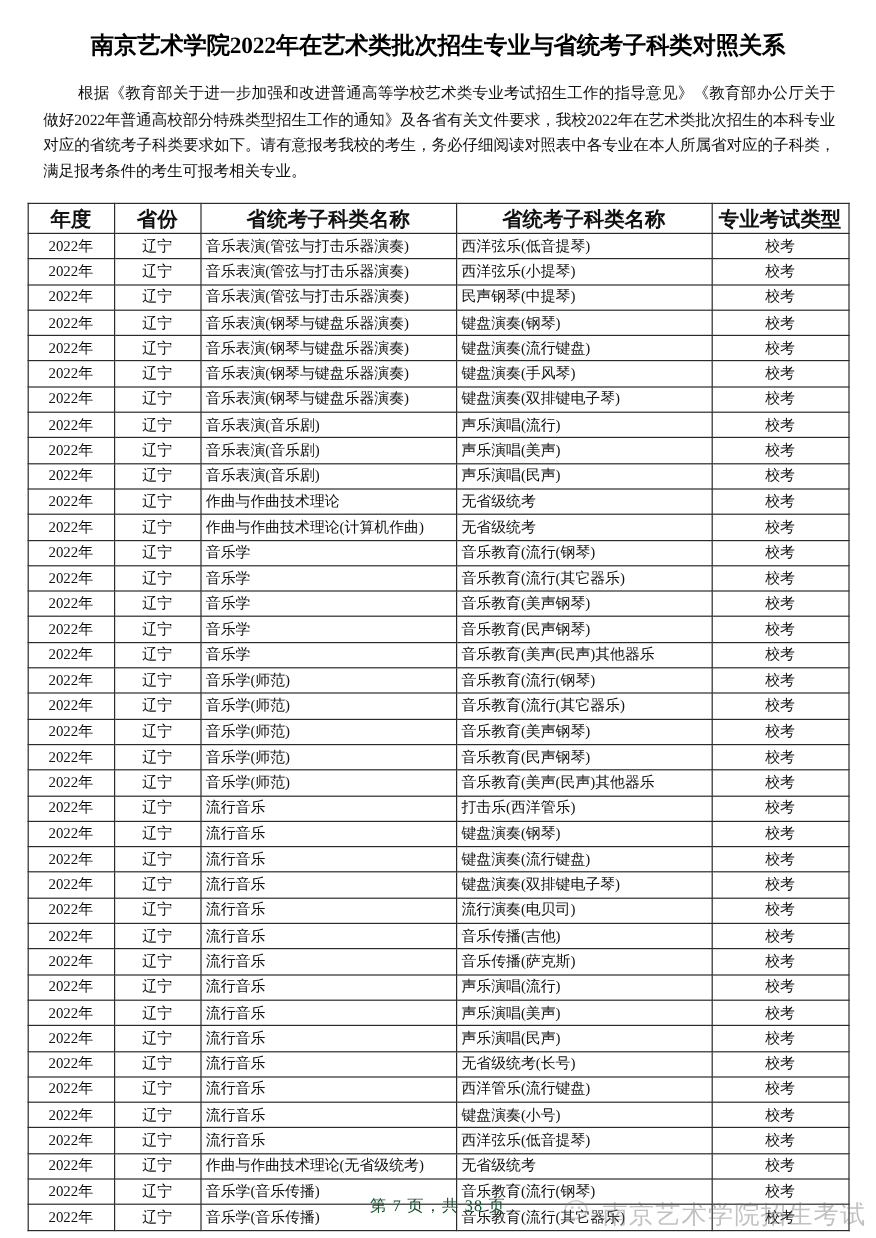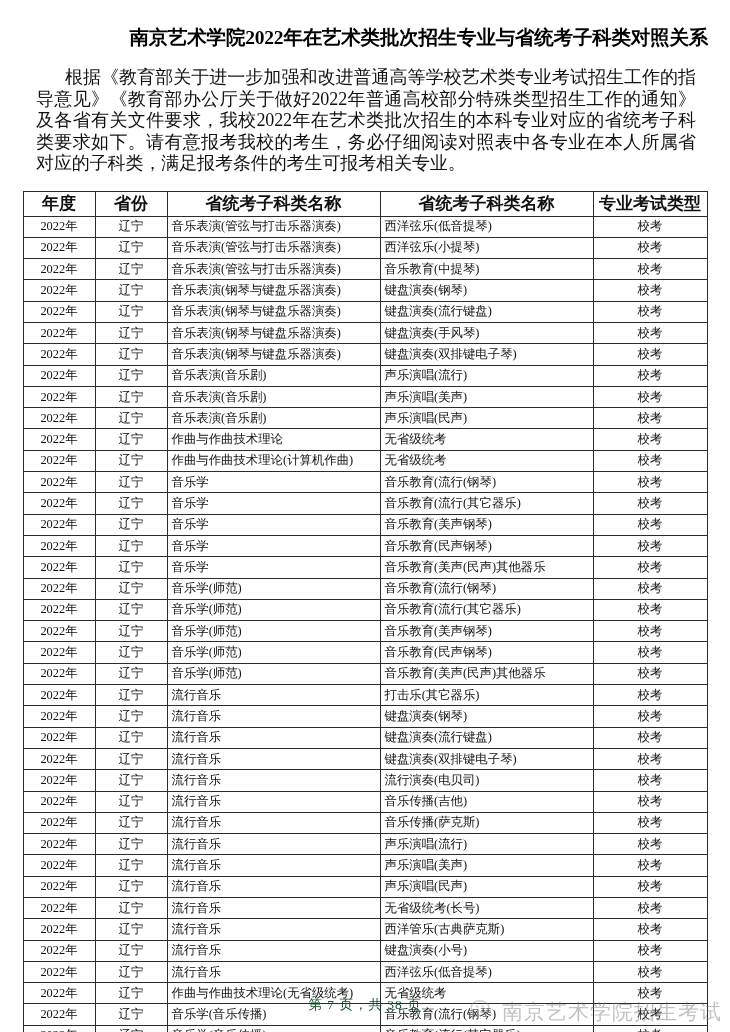--- a/index.html
+++ b/index.html
@@ -16,32 +16,32 @@
     overflow: hidden;
   }
   .page {
     width: 730px;
     height: 1032px;
     position: relative;
     box-sizing: border-box;
     padding: 0 22px;
   }
   .doc-title {
-    text-align: right;
+    text-align: center;
     font-size: 19.5px;
     font-weight: bold;
     letter-spacing: -0.2px;
     margin: 0;
     padding-top: 24px;
     padding-bottom: 2px;
     color: #000;
     white-space: nowrap;
   }
   .intro {
-    font-size: 18px;
+    font-size: 13px;
     line-height: 21.5px;
     text-align: justify;
     text-align-last: left;
     margin: 14px 12px 0 14px;
     text-indent: 29px;
     color: #111;
     letter-spacing: -0.1px;
   }
   table.cmp {
     margin: 16px auto 0 auto;
@@ -139,21 +139,21 @@
           <td class="c-year">2022年</td>
           <td class="c-prov">辽宁</td>
           <td class="c-major">音乐表演(管弦与打击乐器演奏)</td>
           <td class="c-sub">西洋弦乐(小提琴)</td>
           <td class="c-type">校考</td>
         </tr>
         <tr>
           <td class="c-year">2022年</td>
           <td class="c-prov">辽宁</td>
           <td class="c-major">音乐表演(管弦与打击乐器演奏)</td>
-          <td class="c-sub">音乐教育(中提琴)</td>
+          <td class="c-sub">民声钢琴(中提琴)</td>
           <td class="c-type">校考</td>
         </tr>
         <tr>
           <td class="c-year">2022年</td>
           <td class="c-prov">辽宁</td>
           <td class="c-major">音乐表演(钢琴与键盘乐器演奏)</td>
           <td class="c-sub">键盘演奏(钢琴)</td>
           <td class="c-type">校考</td>
         </tr>
         <tr>
@@ -279,21 +279,21 @@
           <td class="c-year">2022年</td>
           <td class="c-prov">辽宁</td>
           <td class="c-major">音乐学(师范)</td>
           <td class="c-sub">音乐教育(美声(民声)其他器乐</td>
           <td class="c-type">校考</td>
         </tr>
         <tr>
           <td class="c-year">2022年</td>
           <td class="c-prov">辽宁</td>
           <td class="c-major">流行音乐</td>
-          <td class="c-sub">打击乐(其它器乐)</td>
+          <td class="c-sub">打击乐(西洋管乐)</td>
           <td class="c-type">校考</td>
         </tr>
         <tr>
           <td class="c-year">2022年</td>
           <td class="c-prov">辽宁</td>
           <td class="c-major">流行音乐</td>
           <td class="c-sub">键盘演奏(钢琴)</td>
           <td class="c-type">校考</td>
         </tr>
         <tr>
@@ -356,21 +356,21 @@
           <td class="c-year">2022年</td>
           <td class="c-prov">辽宁</td>
           <td class="c-major">流行音乐</td>
           <td class="c-sub">无省级统考(长号)</td>
           <td class="c-type">校考</td>
         </tr>
         <tr>
           <td class="c-year">2022年</td>
           <td class="c-prov">辽宁</td>
           <td class="c-major">流行音乐</td>
-          <td class="c-sub">西洋管乐(古典萨克斯)</td>
+          <td class="c-sub">西洋管乐(流行键盘)</td>
           <td class="c-type">校考</td>
         </tr>
         <tr>
           <td class="c-year">2022年</td>
           <td class="c-prov">辽宁</td>
           <td class="c-major">流行音乐</td>
           <td class="c-sub">键盘演奏(小号)</td>
           <td class="c-type">校考</td>
         </tr>
         <tr>

